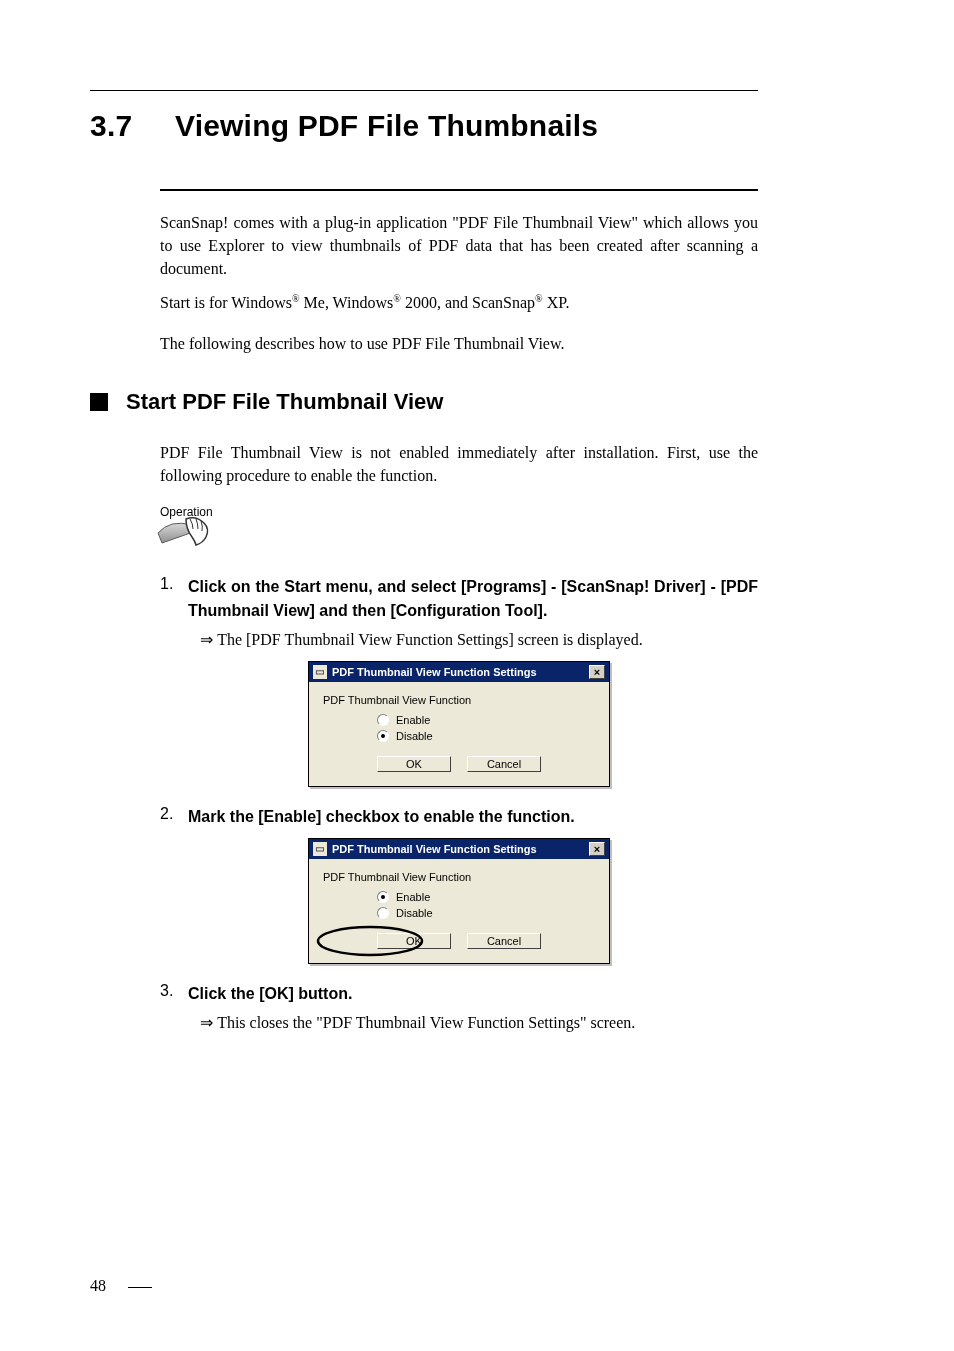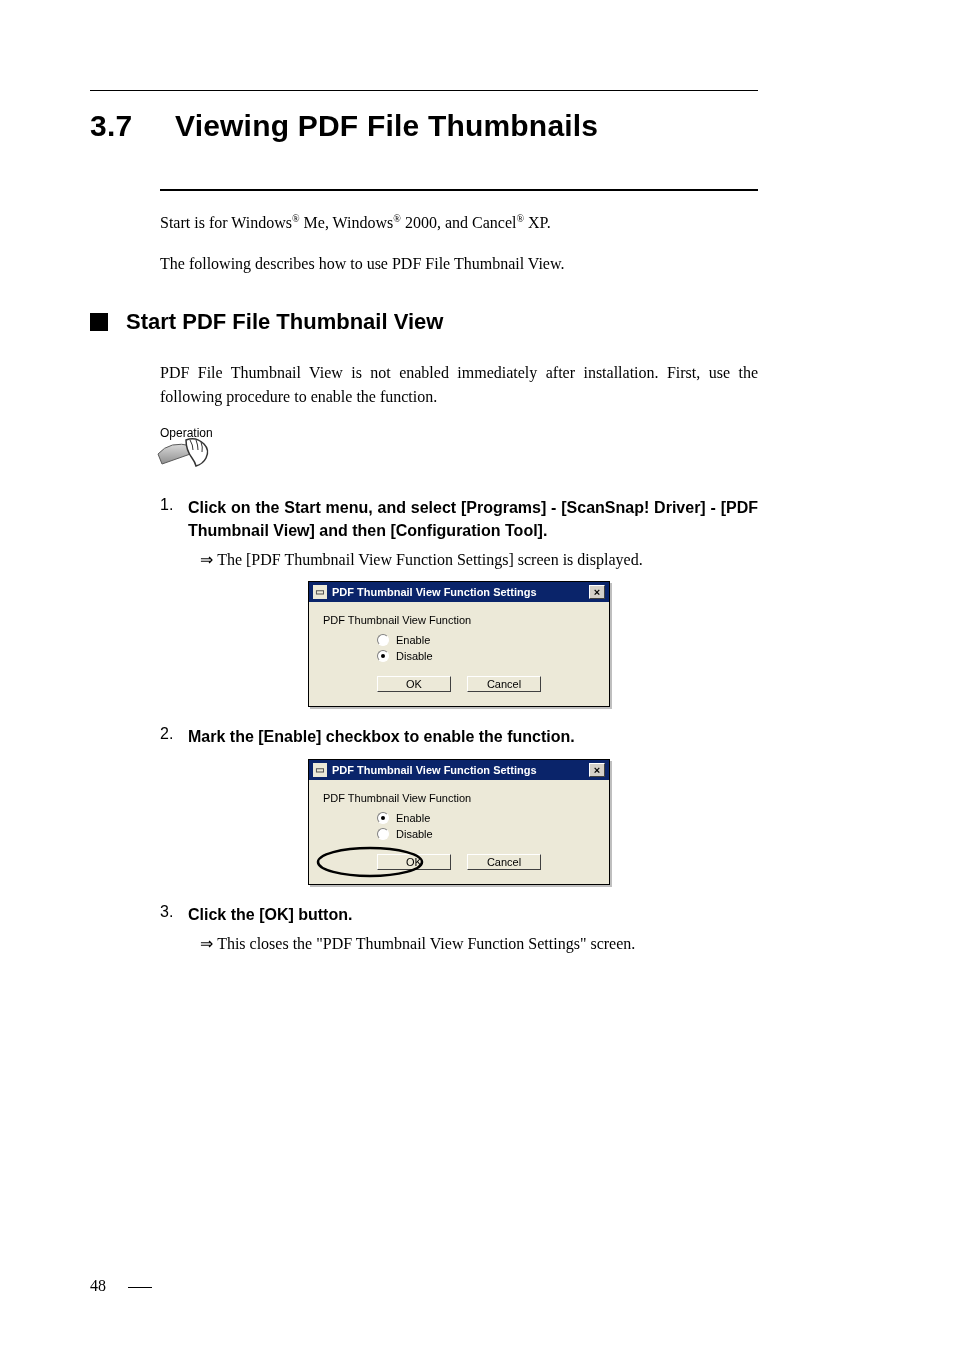--- a/index.html
+++ b/index.html
@@ -237,21 +237,25 @@
     <span>3.7</span>
     &nbsp;&nbsp;&nbsp;
     <span>Viewing PDF File Thumbnails</span>
   </div>
 
   <div class="content">
     <div class="heavy-rule"></div>
 
     <div class="body-serif">
       <div class="para">
-        <span>Start is for Windows</span><sup>®</sup><span> Me, Windows</span><sup>®</sup><span> 2000, and Cancel</span><sup>®</sup><span> XP.</span>
+        <span>ScanSnap! comes with a plug-in application "PDF File Thumbnail View" which allows you to use</span>
+        <span>Explorer to view thumbnails of PDF data that has been created after scanning a document.</span>
+      </div>
+      <div class="para">
+        <span>Start is for Windows</span><sup>®</sup><span> Me, Windows</span><sup>®</sup><span> 2000, and ScanSnap</span><sup>®</sup><span> XP.</span>
       </div>
       <div class="para" style="margin-top:18px">The following describes how to use PDF File Thumbnail View.</div>
     </div>
 
     <div class="subhead-row">
       <div class="square-bullet"></div>
       <div class="subhead-text">Start PDF File Thumbnail View</div>
     </div>
 
     <div class="body-serif para" style="margin-top:26px">PDF File Thumbnail View is not enabled immediately after installation. First, use the following procedure to enable the function.</div>

